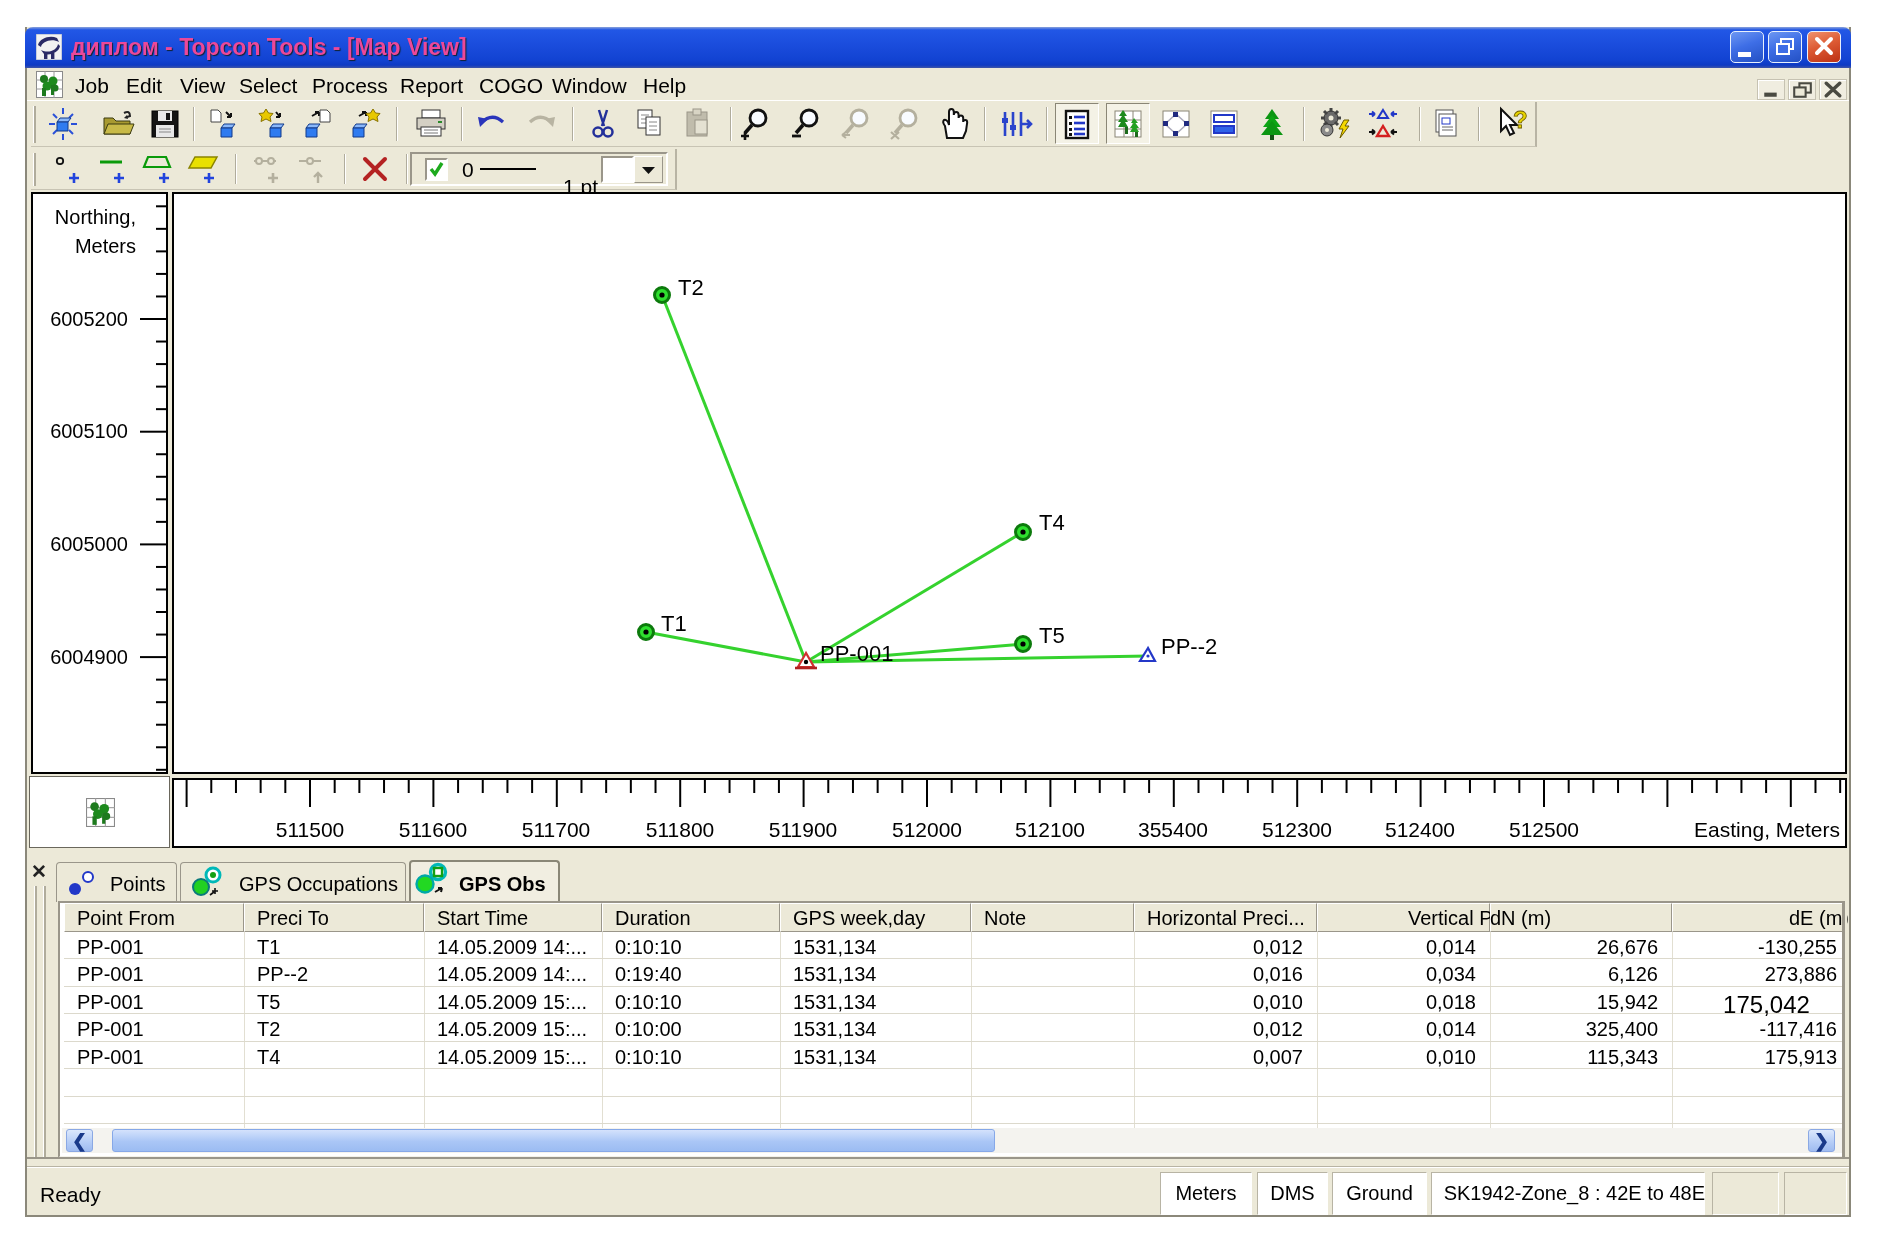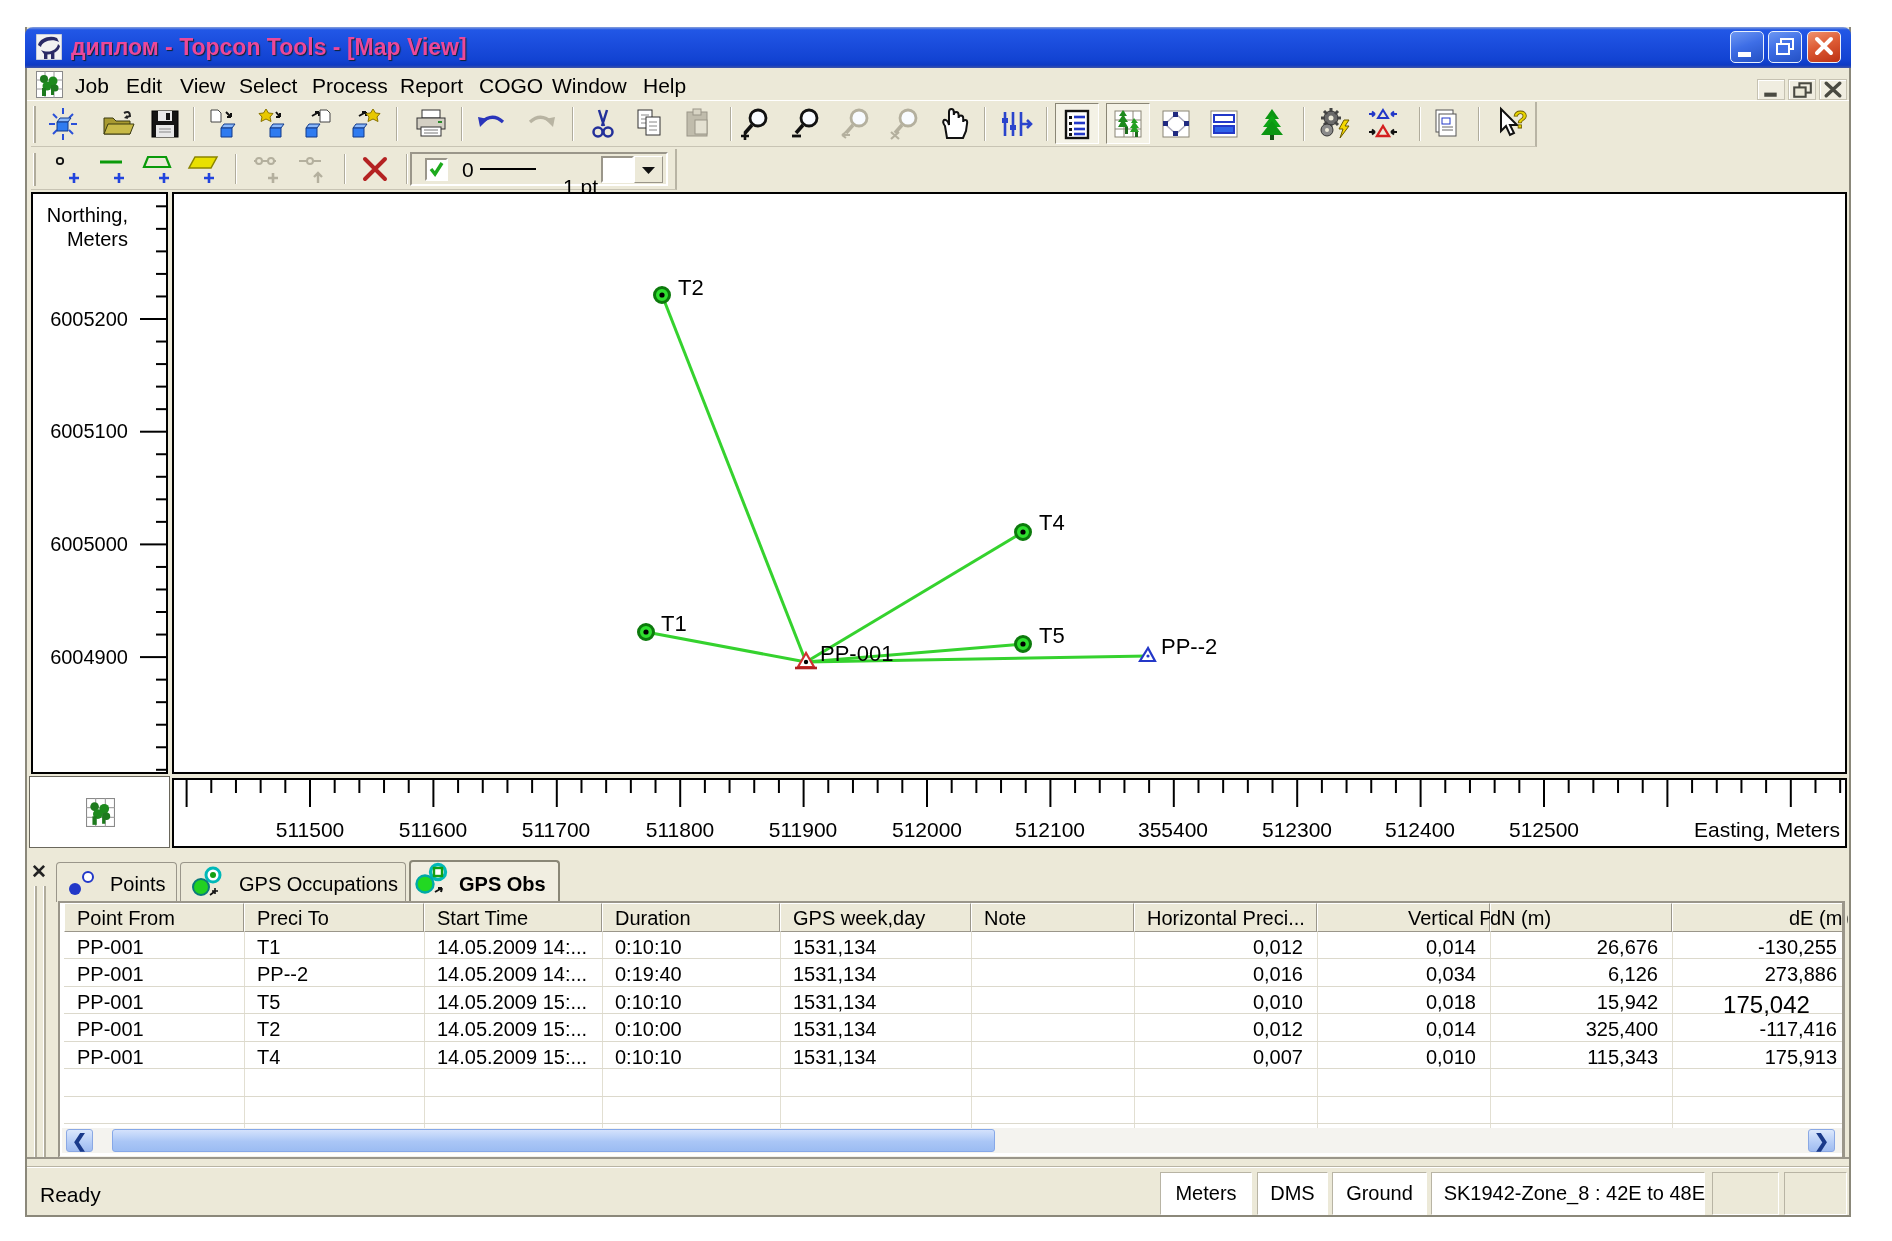--- a/index.html
+++ b/index.html
@@ -370,21 +370,21 @@
       <line x1="123.000000" y1="577.800000" x2="133.000000" y2="577.800000" stroke="#000" stroke-width="2"></line>
       <line x1="107.000000" y1="127.000000" x2="133.000000" y2="127.000000" stroke="#000" stroke-width="2"></line>
       <line x1="107.000000" y1="239.700000" x2="133.000000" y2="239.700000" stroke="#000" stroke-width="2"></line>
       <line x1="107.000000" y1="352.400000" x2="133.000000" y2="352.400000" stroke="#000" stroke-width="2"></line>
       <line x1="107.000000" y1="465.100000" x2="133.000000" y2="465.100000" stroke="#000" stroke-width="2"></line>
     </svg>
 <div class="txt" style="left:0px;top:308px;width:128px;text-align:right;font-size:20px;">6005200</div>
 <div class="txt" style="left:0px;top:420px;width:128px;text-align:right;font-size:20px;">6005100</div>
 <div class="txt" style="left:0px;top:533px;width:128px;text-align:right;font-size:20px;">6005000</div>
 <div class="txt" style="left:0px;top:646px;width:128px;text-align:right;font-size:20px;">6004900</div>
-<div class="txt" style="left:0px;top:203px;width:128px;text-align:right;font-size:20px;line-height:24px;">Northing,
+<div class="txt" style="left:8px;top:203px;width:128px;text-align:right;font-size:20px;line-height:29px;">Northing,
 Meters</div>
 <div class="abs" style="left:29px;top:776px;width:141px;height:72px;background:#fff;border:1px solid #6a675c"></div>
 <svg class="abs" style="left:86px;top:798px" width="29" height="29" viewBox="0 0 27 27">
 <rect x="0" y="0" width="27" height="27" fill="#fff" stroke="#8a8a8a" stroke-width="2"></rect>
 <line x1="9" y1="0" x2="9" y2="27" stroke="#9a9a9a"></line>
       <line x1="18" y1="0" x2="18" y2="27" stroke="#9a9a9a"></line>
 <line x1="0" y1="9" x2="27" y2="9" stroke="#9a9a9a"></line>
       <line x1="0" y1="18" x2="27" y2="18" stroke="#9a9a9a"></line>
 <circle cx="8" cy="8" r="4" fill="#1d7a1d"></circle>
       <circle cx="17" cy="10" r="4.5" fill="#1d8a1d"></circle>

